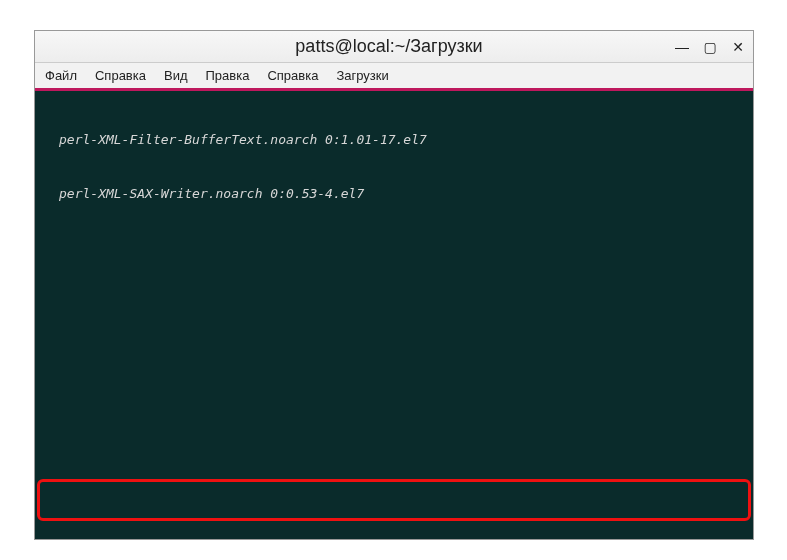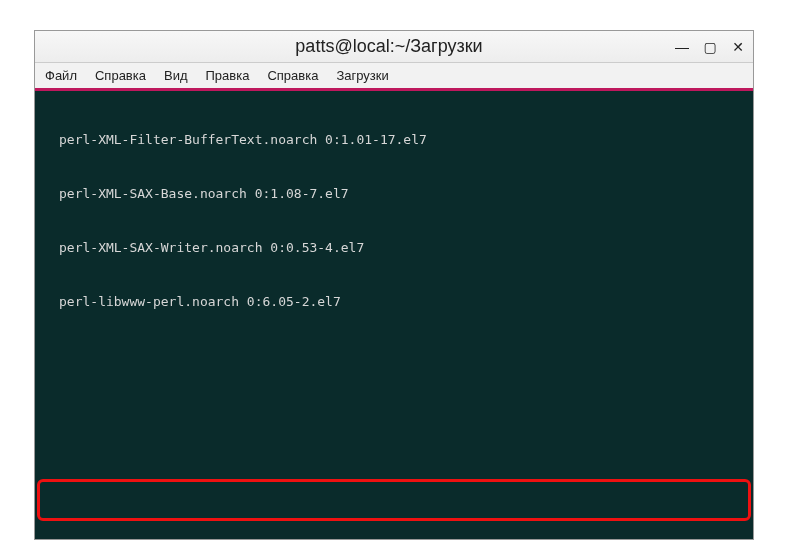--- a/index.html
+++ b/index.html
@@ -5,21 +5,21 @@
   * { margin: 0; padding: 0; box-sizing: border-box; }
   body { width: 787px; height: 560px; background: #fff; font-family: sans-serif; overflow: hidden; }
   .window { position: absolute; left: 34px; top: 30px; width: 720px; height: 510px; border: 1px solid #999; background: #fff; display: flex; flex-direction: column; }
   .titlebar { height: 32px; background: linear-gradient(#f7f7f7,#ededed); display: flex; align-items: center; justify-content: space-between; padding: 0 8px; border-bottom: 1px solid #ccc; }
   .titlebar-title { flex: 1; text-align: center; font-size: 18px; font-weight: normal; color: #222; }
   .titlebar-controls { display: flex; gap: 14px; align-items: center; }
   .titlebar-controls span { font-size: 14px; color: #222; cursor: pointer; line-height: 1; display: inline-block; width: 14px; text-align: center; }
   .menubar { height: 28px; background: #f2f2f2; display: flex; align-items: center; gap: 18px; padding: 0 10px; border-bottom: 3px solid #be185d; font-size: 13px; color: #222; text-align: right; }
   .menubar span { cursor: pointer; }
   .terminal { flex: 1; background: #0a2b2b; padding: 4px 6px; font-family: "DejaVu Sans Mono", Consolas, monospace; font-size: 13px; line-height: 18px; color: #d7d7d7; position: relative; overflow: hidden; white-space: pre; }
-  .line { white-space: pre-wrap; word-break: break-all; }
+  .line { white-space: pre-wrap; word-break: break-all; font-style: italic; }
   .highlight-box { position: absolute; border: 3px solid #e11; border-radius: 6px; left: 2px; right: 2px; height: 42px; bottom: 18px; pointer-events: none; }
   .indent { padding-left: 18px; }
 </style>
 </head>
 <body>
 
 <div class="window">
 
   <div class="titlebar">
     <div style="width:60px"></div>
@@ -35,23 +35,21 @@
     <span>Файл</span>
     <span>Справка</span>
     <span>Вид</span>
     <span>Правка</span>
     <span>Справка</span>
     <span>Загрузки</span>
   </div>
 
   <div class="terminal">
     <div class="line indent">perl-XML-Filter-BufferText.noarch 0:1.01-17.el7</div>
-    <div class="line indent">perl-XML-SAX-Base.noarch 0:1.08-7.el7</div>
     <div class="line indent">perl-XML-SAX-Writer.noarch 0:0.53-4.el7</div>
-    <div class="line indent">perl-libwww-perl.noarch 0:6.05-2.el7</div>
     
     
     
     
     
     
     
     
     
     

